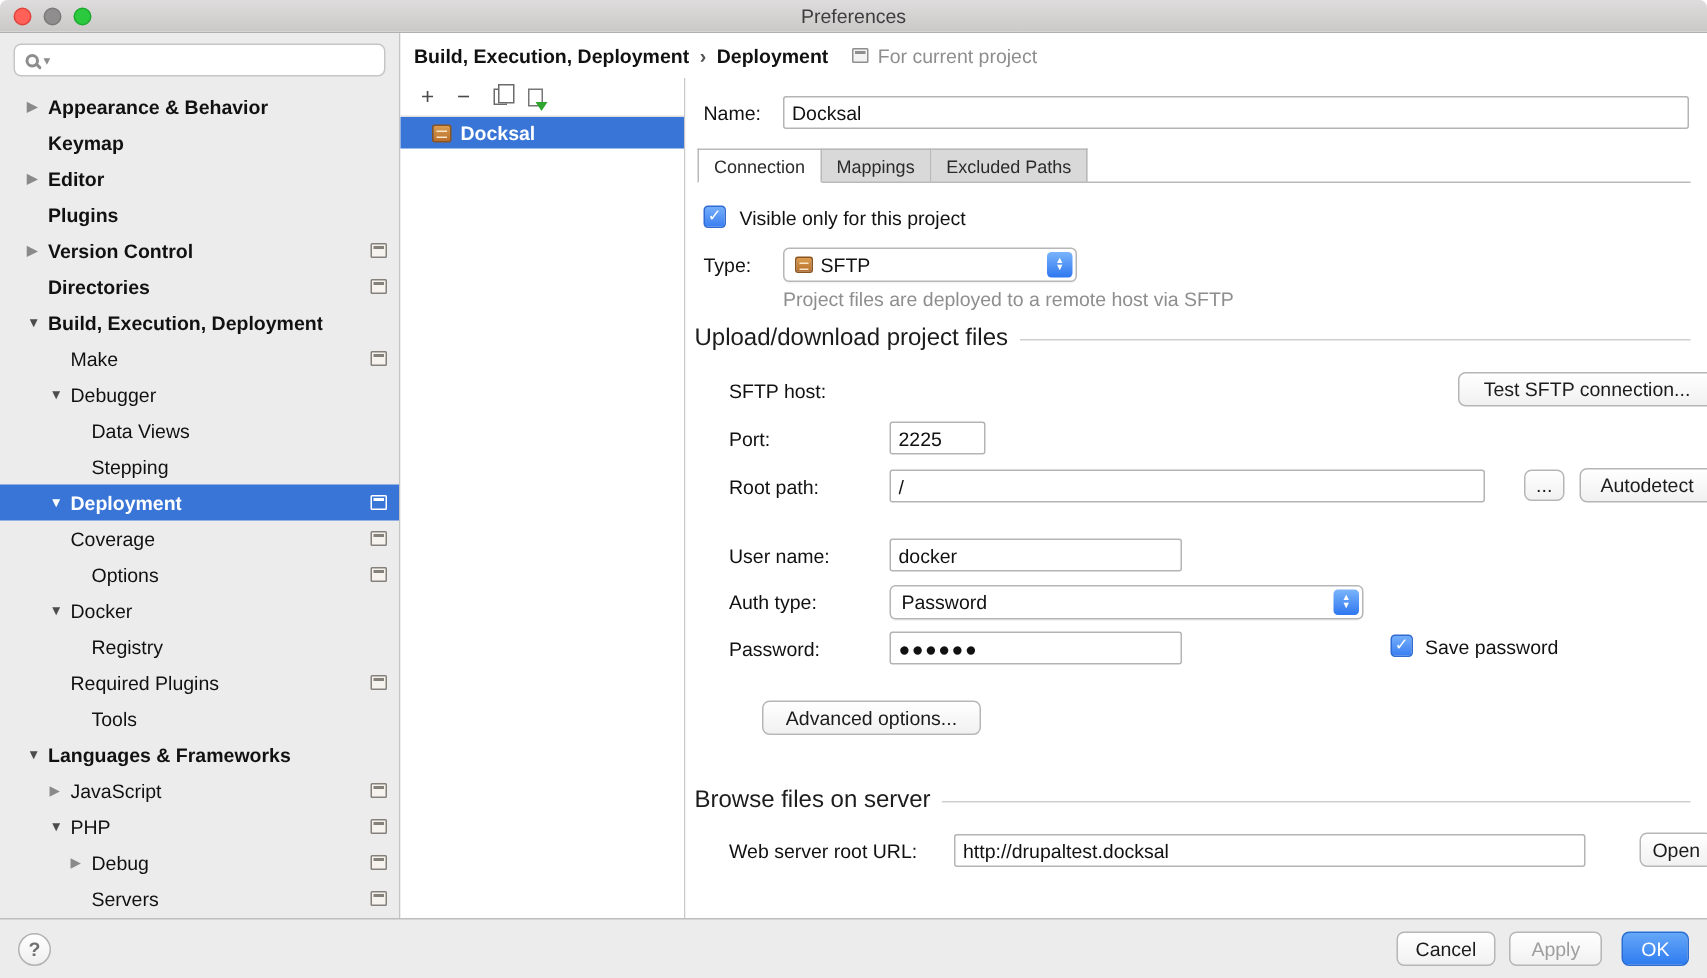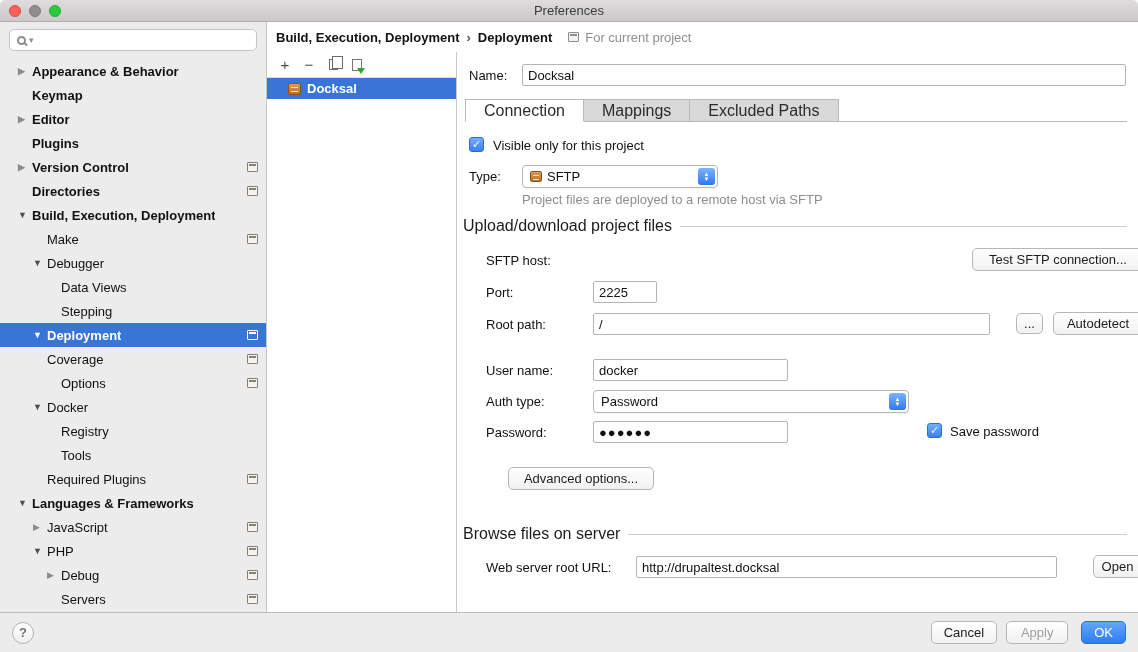--- a/index.html
+++ b/index.html
@@ -92,22 +92,22 @@
   
   .form-panel { flex:1; position:relative; background:#fff; overflow:hidden; }
   .flabel { position:absolute; color:#111; }
   .field {
     position:absolute; height:22px; background:#fff; border:1px solid #b4b4b4; border-radius:2px;
     padding:0 5px; font-family:"Liberation Sans",sans-serif; font-size:13px; color:#111; outline:none;
   }
   .hint { position:absolute; color:#8e8e8e; }
 
   .tabs { position:absolute; left:8px; right:11px; top:47px; height:23px; display:flex; }
-  .tab { border:1px solid #b9b9b9; border-left-width:0; background:#d9d9d9; padding:0 18px;
-    display:flex; align-items:center; font-size:16px; color:#2b2b2b; cursor:default; }
+  .tab { border:1px solid #b9b9b9; border-left-width:0; background:#d9d9d9; padding:0 10px;
+    display:flex; align-items:center; font-size:12px; color:#2b2b2b; cursor:default; }
   .tab:first-child { border-left-width:1px; }
   .tab.active { background:#fff; border-bottom-color:#fff; }
   .tab-filler { flex:1; border-bottom:1px solid #b9b9b9; }
 
   .checkbox {
     position:absolute; width:15px; height:15px; border-radius:3px;
     background:linear-gradient(#74aefb,#3b7ff2); border:1px solid #2f6bd2;
     display:flex; align-items:center; justify-content:center; color:#fff; font-size:11px; line-height:1;
   }
   .cb-label { position:absolute; color:#111; }
@@ -232,28 +232,28 @@
           <span class="scope-icon"></span>
         </div>
         <div class="trow lvl1">
           <span class="arrow e">▼</span>
           <span class="tlabel">Docker</span>
         </div>
         <div class="trow lvl2">
           <span class="arrow"></span>
           <span class="tlabel">Registry</span>
         </div>
+        <div class="trow lvl1">
+          <span class="arrow"></span>
+          <span class="tlabel">Required Plugins</span>
+          <span class="scope-icon"></span>
+        </div>
         <div class="trow lvl2">
           <span class="arrow"></span>
           <span class="tlabel">Tools</span>
-        </div>
-        <div class="trow lvl1">
-          <span class="arrow"></span>
-          <span class="tlabel">Required Plugins</span>
-          <span class="scope-icon"></span>
         </div>
         <div class="trow lvl0 bold">
           <span class="arrow e">▼</span>
           <span class="tlabel">Languages &amp; Frameworks</span>
         </div>
         <div class="trow lvl1">
           <span class="arrow c">▶</span>
           <span class="tlabel">JavaScript</span>
           <span class="scope-icon"></span>
         </div>

